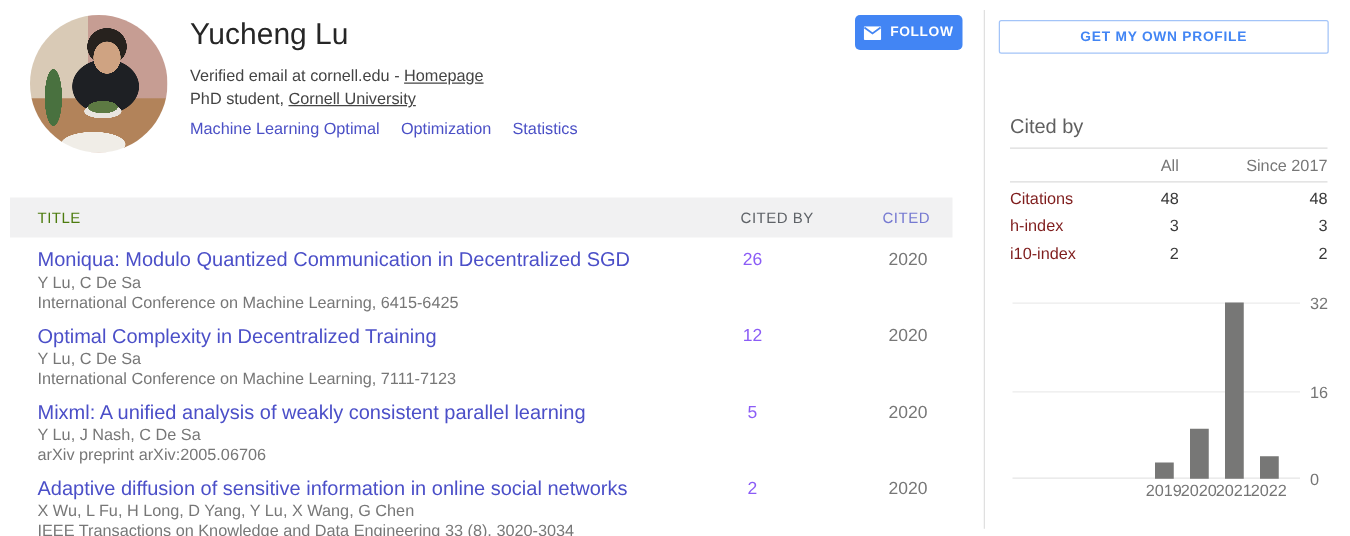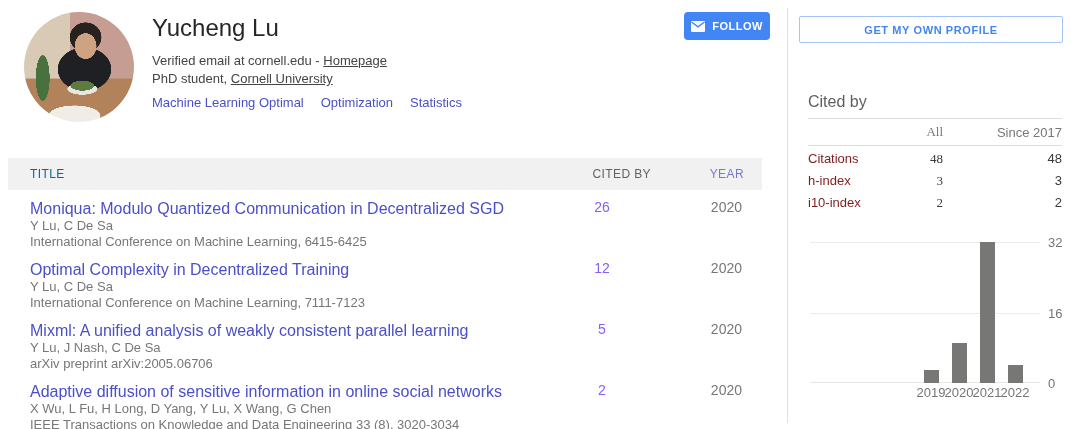--- a/index.html
+++ b/index.html
@@ -35,21 +35,21 @@
     letter-spacing: 0.5px; cursor: pointer;
     display: flex; align-items: center; justify-content: center; gap: 7px;
   }
 
   
   .pub-header {
     position: absolute; left: 8px; top: 158px; width: 754px; height: 32px;
     background: #f1f1f2; display: flex; align-items: center;
     padding: 0 18px 0 22px; font-size: 12px; letter-spacing: 0.4px;
   }
-  .col-title { flex: 1; color: #0369a1; cursor: pointer; }
+  .col-title { flex: 1; color: #4d7c0f; cursor: pointer; }
   .col-cited { width: 90px; text-align: right; color: #5f6368; cursor: pointer; }
   .col-year { width: 93px; text-align: right; color: #7579d1; cursor: pointer; }
 
   .pub-list { position: absolute; left: 8px; top: 190px; width: 754px; }
   .pub-row { display: flex; height: 61px; padding: 9px 18px 0 22px; align-items: flex-start; }
   .pub-text { flex: 1; min-width: 0; }
   .pub-title { font-size: 16px; line-height: 19px; color: #4b4fc8; text-decoration: none; cursor: pointer; display: block; white-space: nowrap; }
   .pub-authors, .pub-venue { font-size: 13px; line-height: 16px; color: #777; white-space: nowrap; }
   .pub-cited { width: 90px; text-align: center; padding-right: 8px; font-size: 14px; color: #8b5cf6; cursor: pointer; }
   .pub-year { width: 93px; text-align: right; padding-right: 2px; font-size: 14px; color: #777; }
@@ -65,21 +65,21 @@
     font-weight: bold; letter-spacing: 0.6px; cursor: pointer;
   }
   .cited-by-title { position: absolute; left: 808px; top: 93px; font-size: 16px; color: #5f5f5f; cursor: pointer; }
   .metrics { position: absolute; left: 808px; top: 118px; width: 254px; font-size: 13px; }
   .metrics-head {
     display: flex; height: 28px; align-items: center; color: #777;
     border-top: 1px solid #dcdcdc; border-bottom: 1px solid #dcdcdc;
   }
   .metrics-row { display: flex; height: 19px; align-items: center; color: #3a3a3a; margin-top: 3px; }
   .m-label { flex: 1; color: #7f1d1d; }
-  .m-all { width: 60px; text-align: right; font-family: Liberation Serif, serif; }
+  .m-all { width: 60px; text-align: right; }
   .m-since { width: 119px; text-align: right; }
   .metrics-head .m-label { color: transparent; }
 
   
   .chart { position: absolute; left: 810px; top: 242px; width: 230px; height: 141px; }
   .gridline { position: absolute; left: 0; width: 100%; height: 1px; background: #ececec; }
   .baseline { position: absolute; left: 0; bottom: 0; width: 100%; height: 1px; background: #e5e5e5; }
   .bar { position: absolute; bottom: 0; width: 15px; background: #777776; cursor: pointer; }
   .bar-labels { position: absolute; left: 810px; top: 385px; width: 230px; height: 14px; }
   .bar-label { position: absolute; width: 32px; text-align: center; font-size: 13px; color: #757575; cursor: pointer; }
@@ -112,21 +112,21 @@
           <rect x="0" y="0" width="14" height="11" rx="1" fill="#ffffff"></rect>
           <path d="M0.5 1 L7 5.8 L13.5 1" stroke="#4285f4" stroke-width="1.4" fill="none"></path>
         </svg>
     </span>
     <span>FOLLOW</span>
   </button>
 
   <div class="pub-header">
     <span class="col-title">TITLE</span>
     <span class="col-cited">CITED BY</span>
-    <span class="col-year">YEAR</span>
+    <span class="col-year">CITED</span>
   </div>
 
   <div class="pub-list">
 
       <div class="pub-row">
         <div class="pub-text">
           <a class="pub-title">Moniqua: Modulo Quantized Communication in Decentralized SGD</a>
           <div class="pub-authors">Y Lu, C De Sa</div>
           <div class="pub-venue">International Conference on Machine Learning, 6415-6425</div>
         </div>

